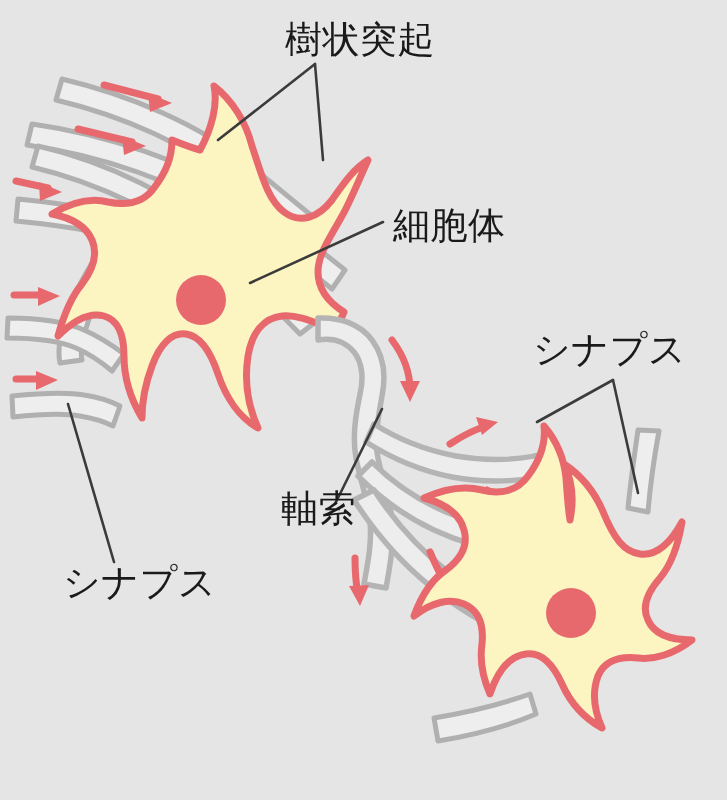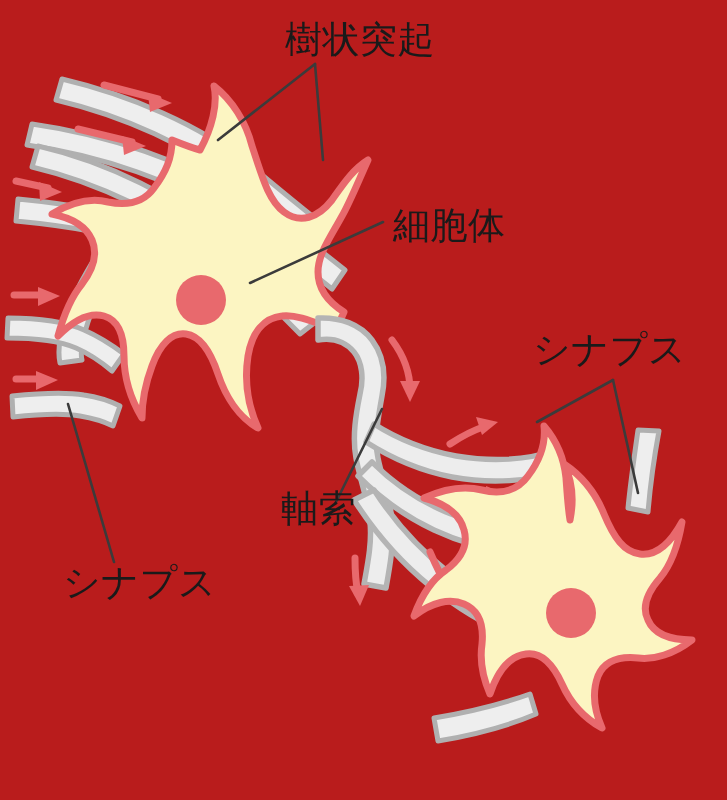--- a/index.html
+++ b/index.html
@@ -10,21 +10,21 @@
   body {
     width: 727px;
     height: 800px;
     font-family: "DejaVu Sans", "Liberation Sans", sans-serif;
     overflow: hidden;
   }
   #diagram-root {
     position: relative;
     width: 727px;
     height: 800px;
-    background: #b91c1c;
+    background: #e5e5e5;
   }
   svg#neuron-svg {
     display: block;
     width: 727px;
     height: 800px;
   }
   .label-text {
     font-family: "DejaVu Sans", "Liberation Sans", sans-serif;
     font-size: 37px;
     fill: #1a1a1a;

